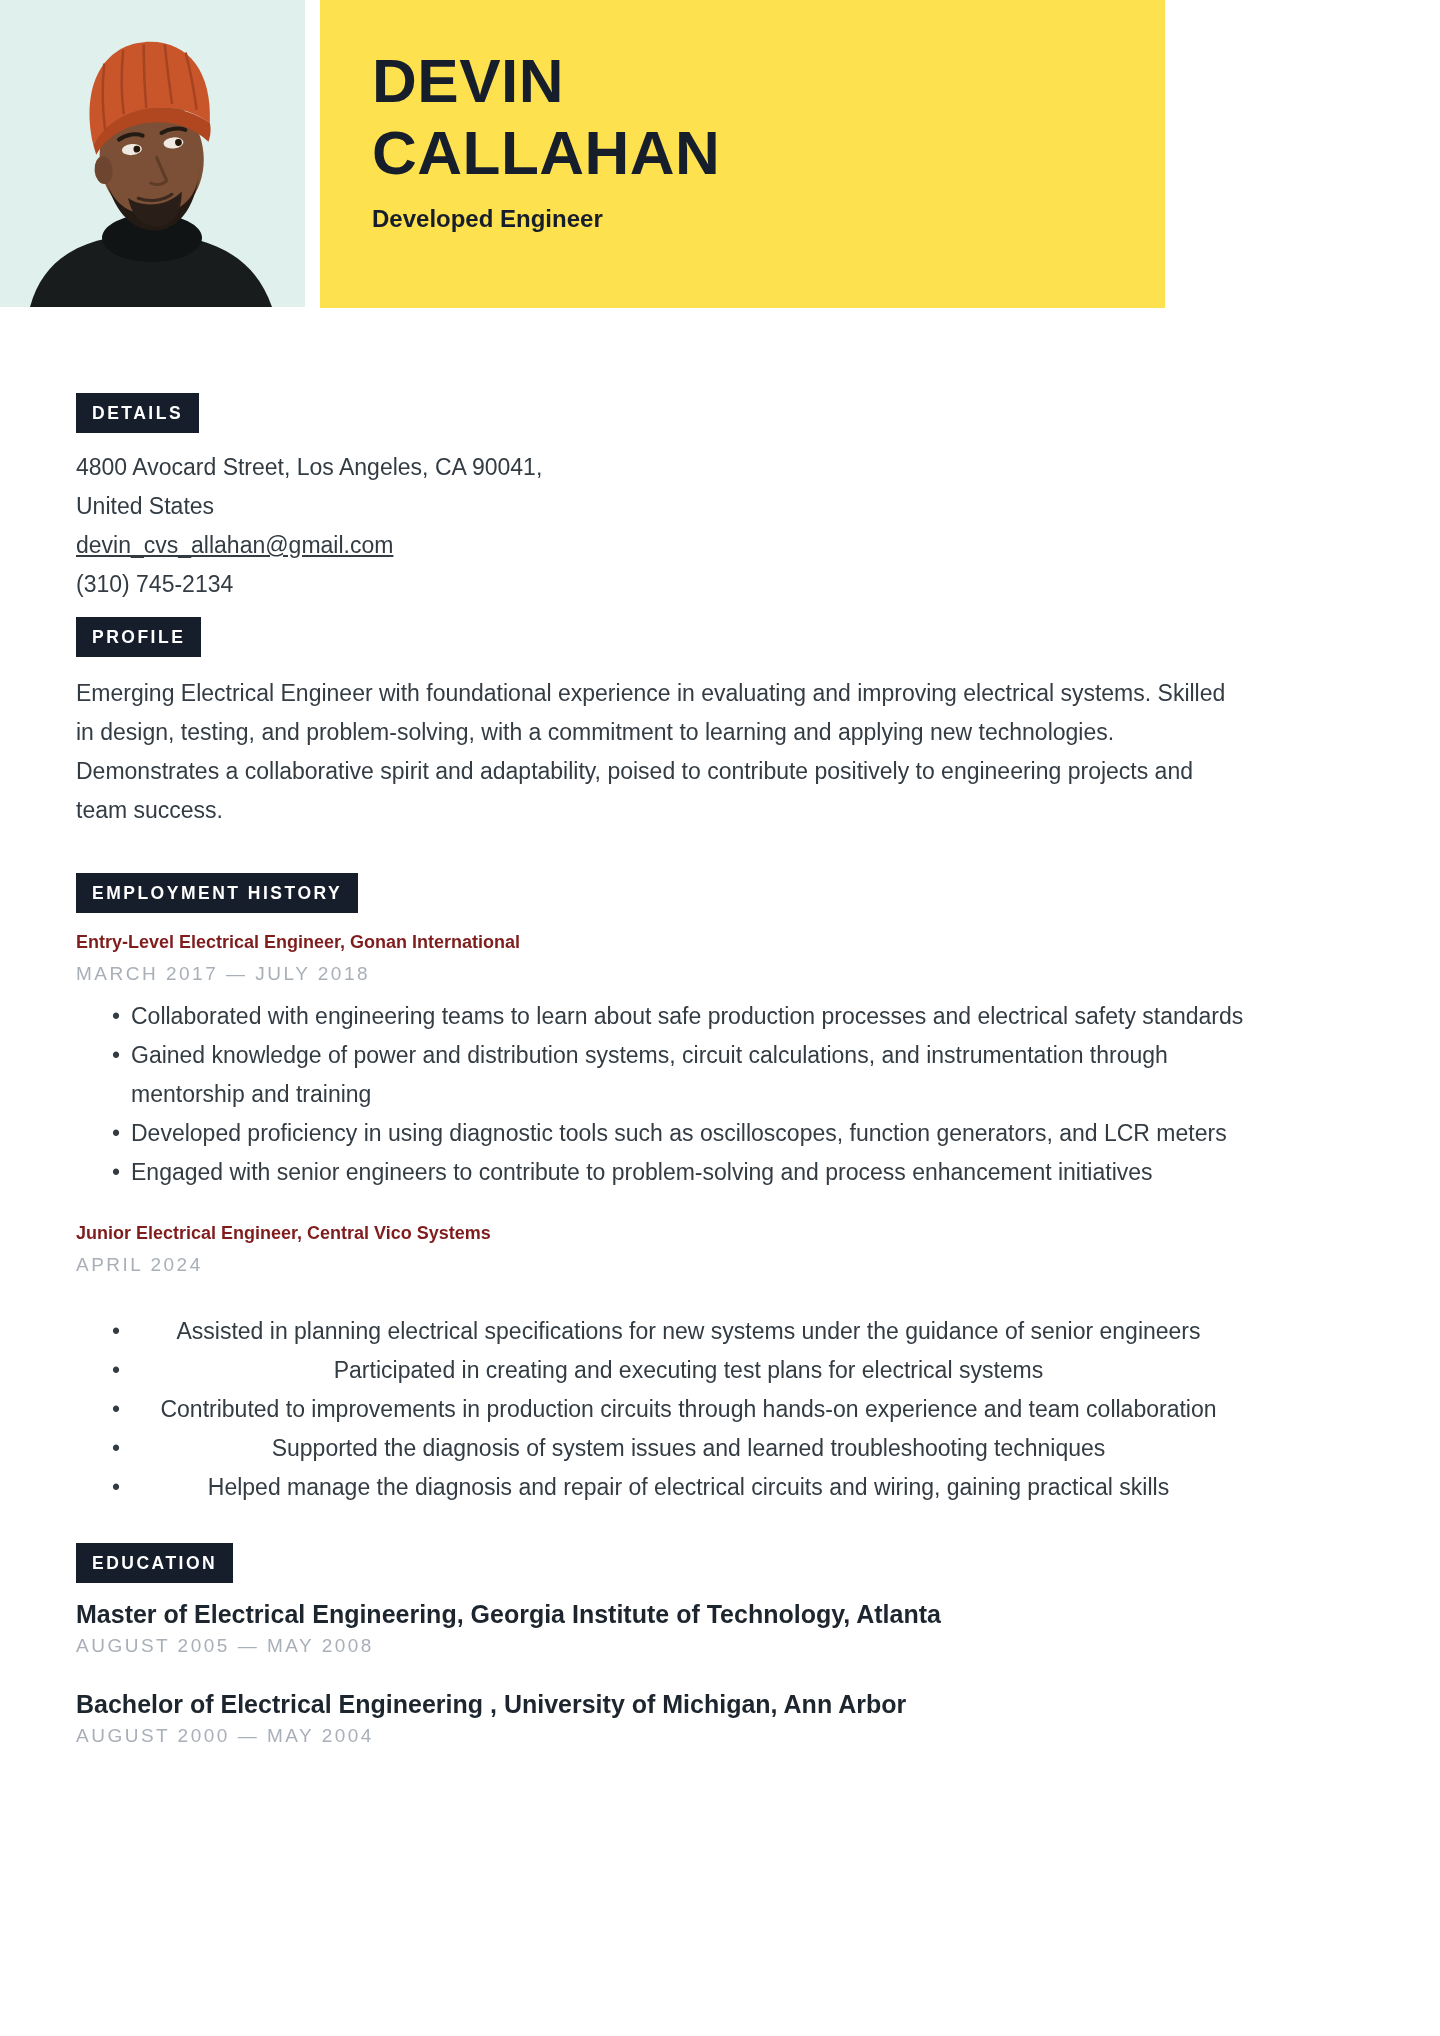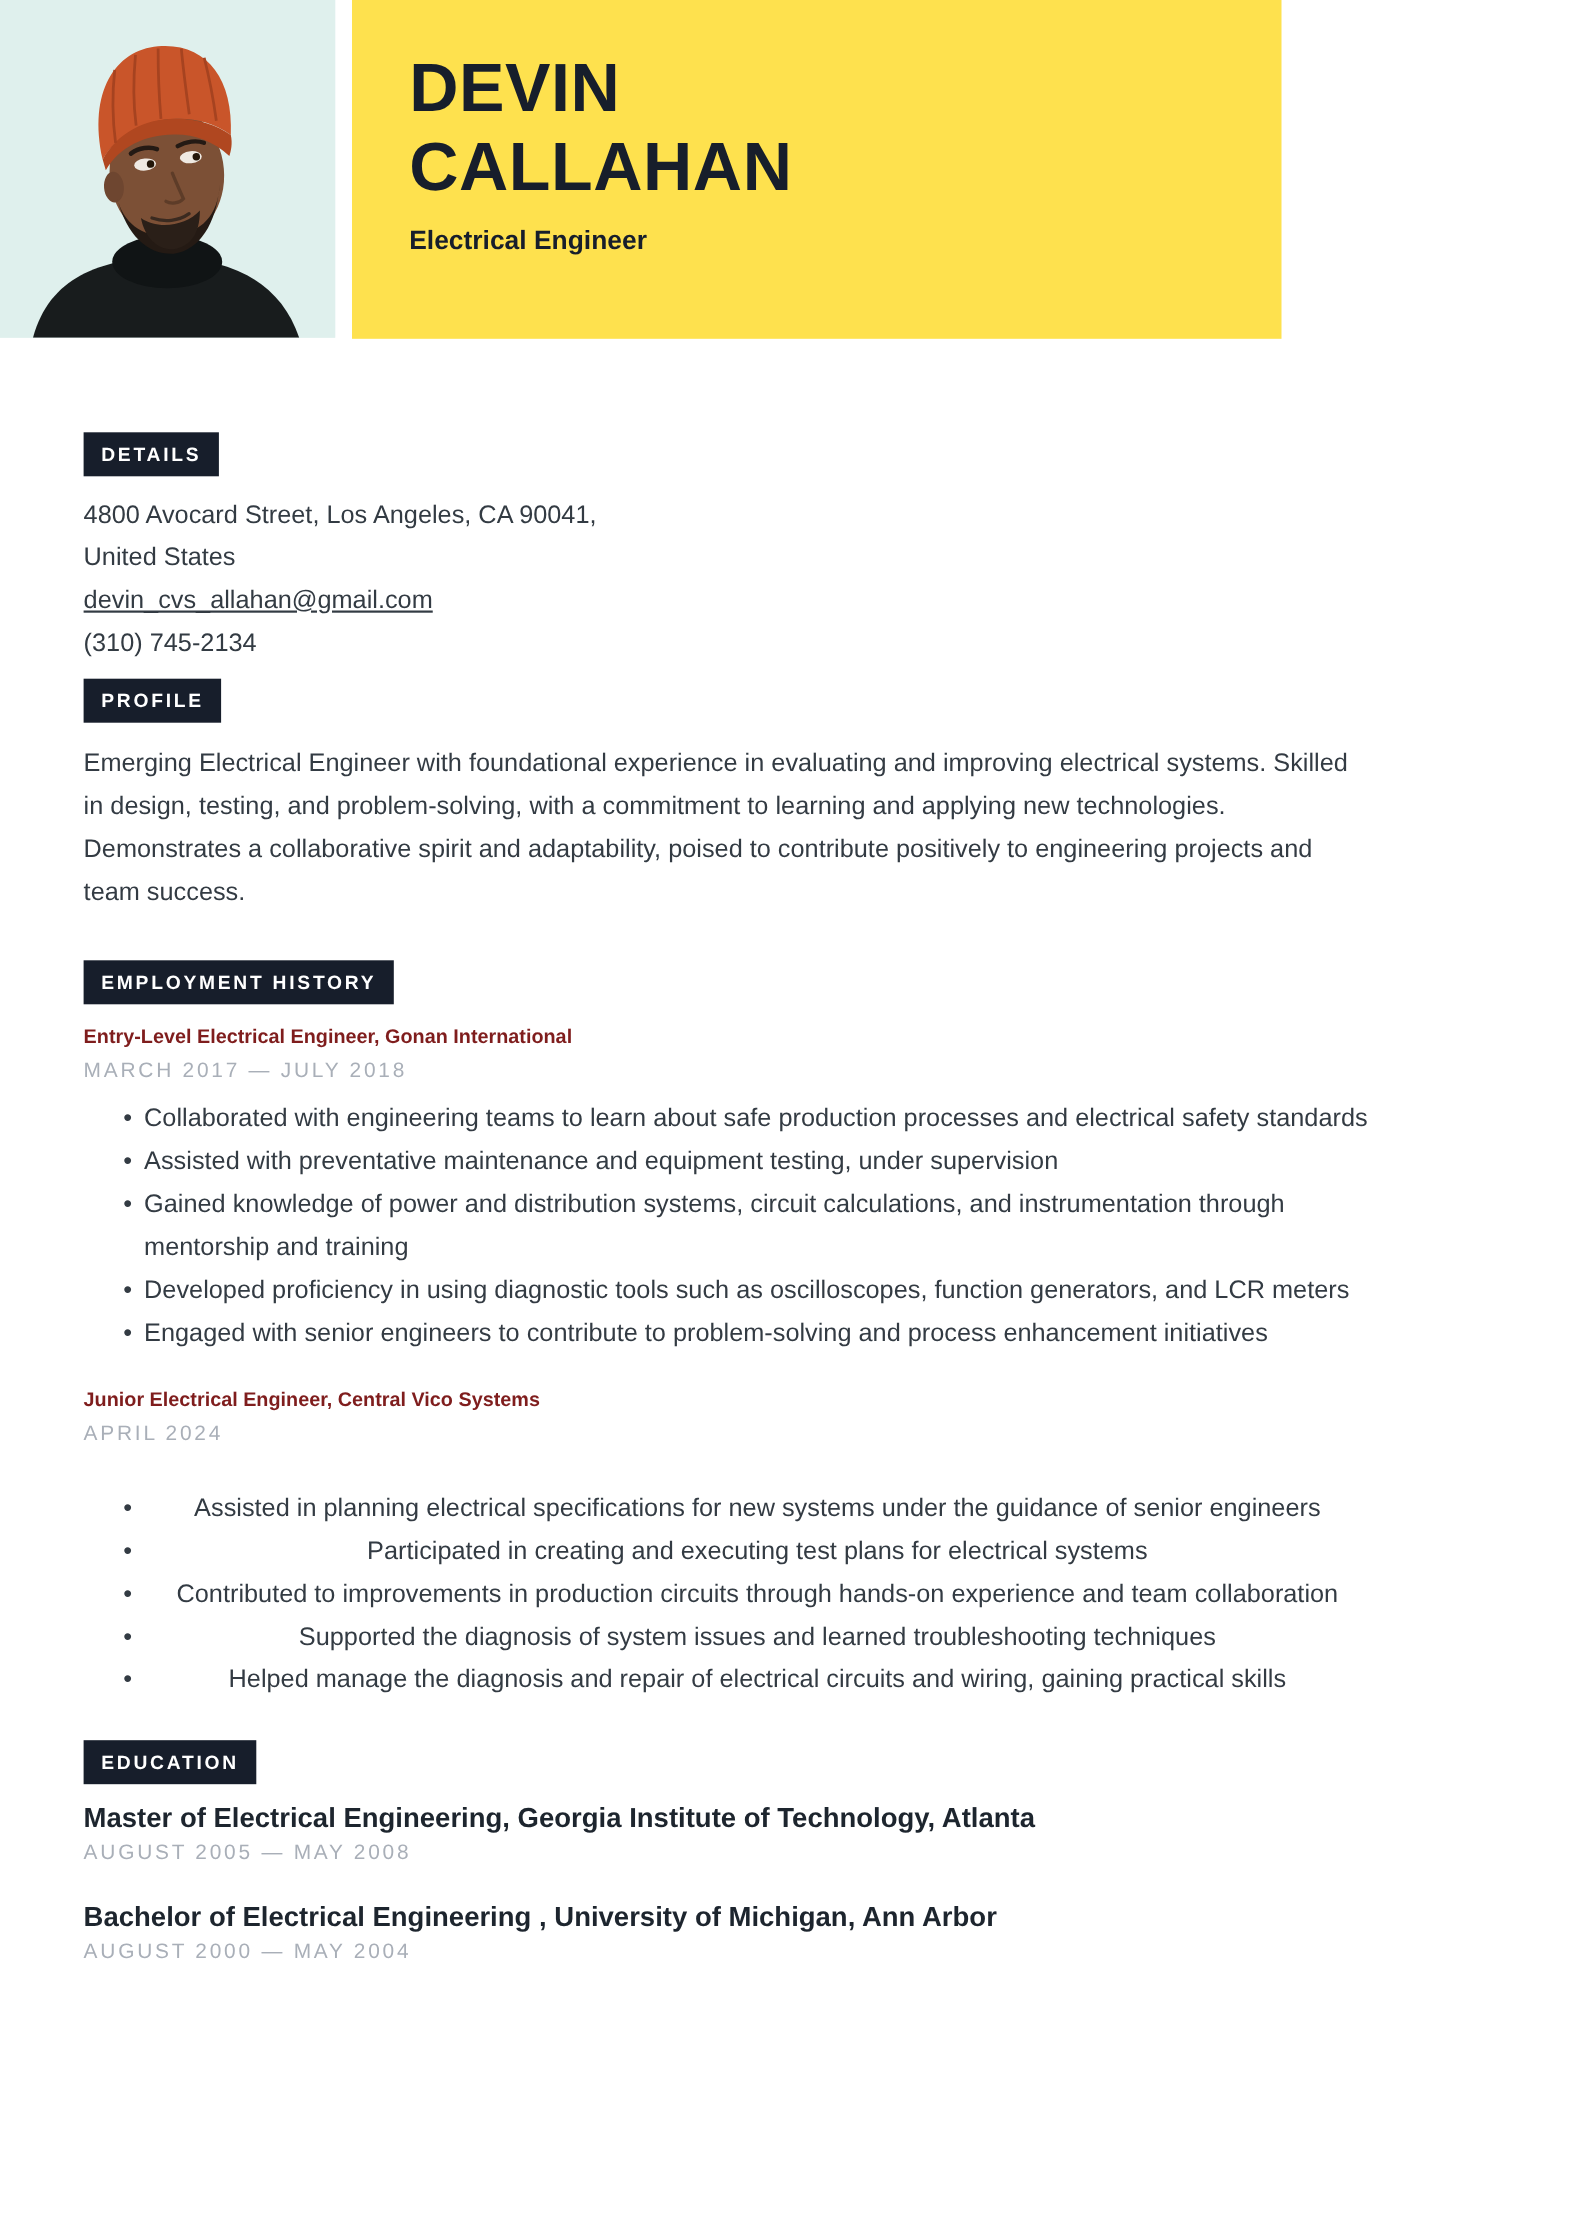--- a/index.html
+++ b/index.html
@@ -139,21 +139,21 @@
           <path d="M174,46 C174,66 175,86 176,106" stroke="#a64320" stroke-width="2.5" fill="none"></path>
           <path d="M194,56 C197,74 199,94 200,114" stroke="#a64320" stroke-width="2.5" fill="none"></path>
         </g>
       </svg>
     </div>
 
     <div class="header-gap"></div>
 
     <div class="band">
       <h1 class="name">DEVIN CALLAHAN</h1>
-      <div class="headline">Electrical Engineer</div>
+      <div class="headline">Developed Engineer</div>
     </div>
   </div>
 
   <div class="content">
 
     <div>
       <span class="badge badge-details">DETAILS</span>
     </div>
     <div class="details-block">
       <div class="details-line">4800 Avocard Street, Los Angeles, CA 90041,</div>
@@ -169,21 +169,20 @@
 
     <div>
       <span class="badge badge-employment">EMPLOYMENT HISTORY</span>
     </div>
 
     <div class="job">
       <h2 class="job-title job-title-first">Entry-Level Electrical Engineer, Gonan International</h2>
       <div class="dates">MARCH 2017 — JULY 2018</div>
       <ul class="bullets">
         <li>Collaborated with engineering teams to learn about safe production processes and electrical safety standards</li>
-        <li>Assisted with preventative maintenance and equipment testing, under supervision</li>
         <li>Gained knowledge of power and distribution systems, circuit calculations, and instrumentation through mentorship and training</li>
         <li>Developed proficiency in using diagnostic tools such as oscilloscopes, function generators, and LCR meters</li>
         <li>Engaged with senior engineers to contribute to problem-solving and process enhancement initiatives</li>
       </ul>
     </div>
 
     <div class="job">
       <h2 class="job-title job-title-second">Junior Electrical Engineer, Central Vico Systems</h2>
       <div class="dates">APRIL 2024</div>
       <ul class="bullets bullets-job2">

